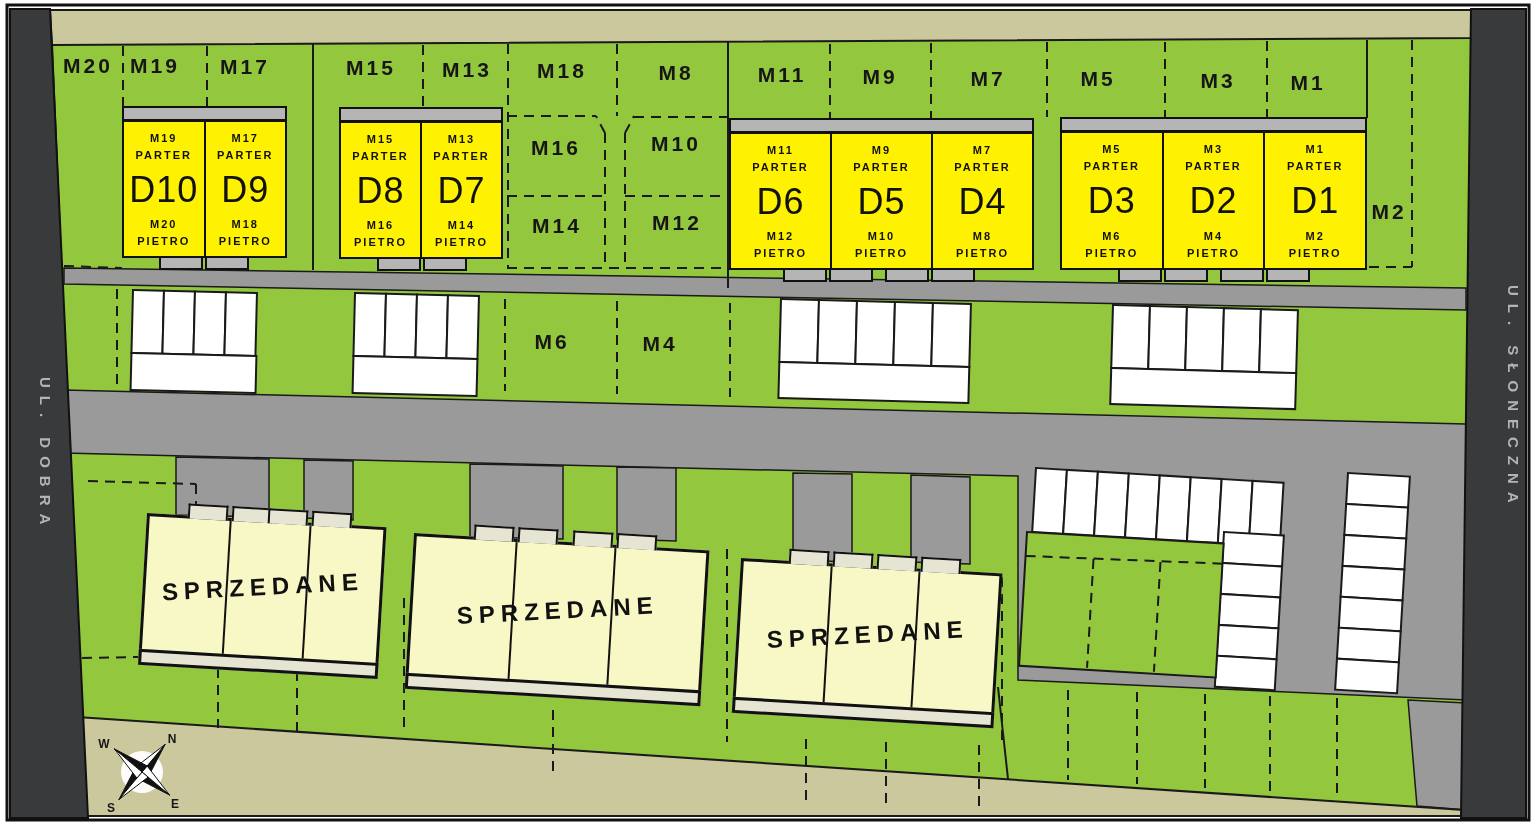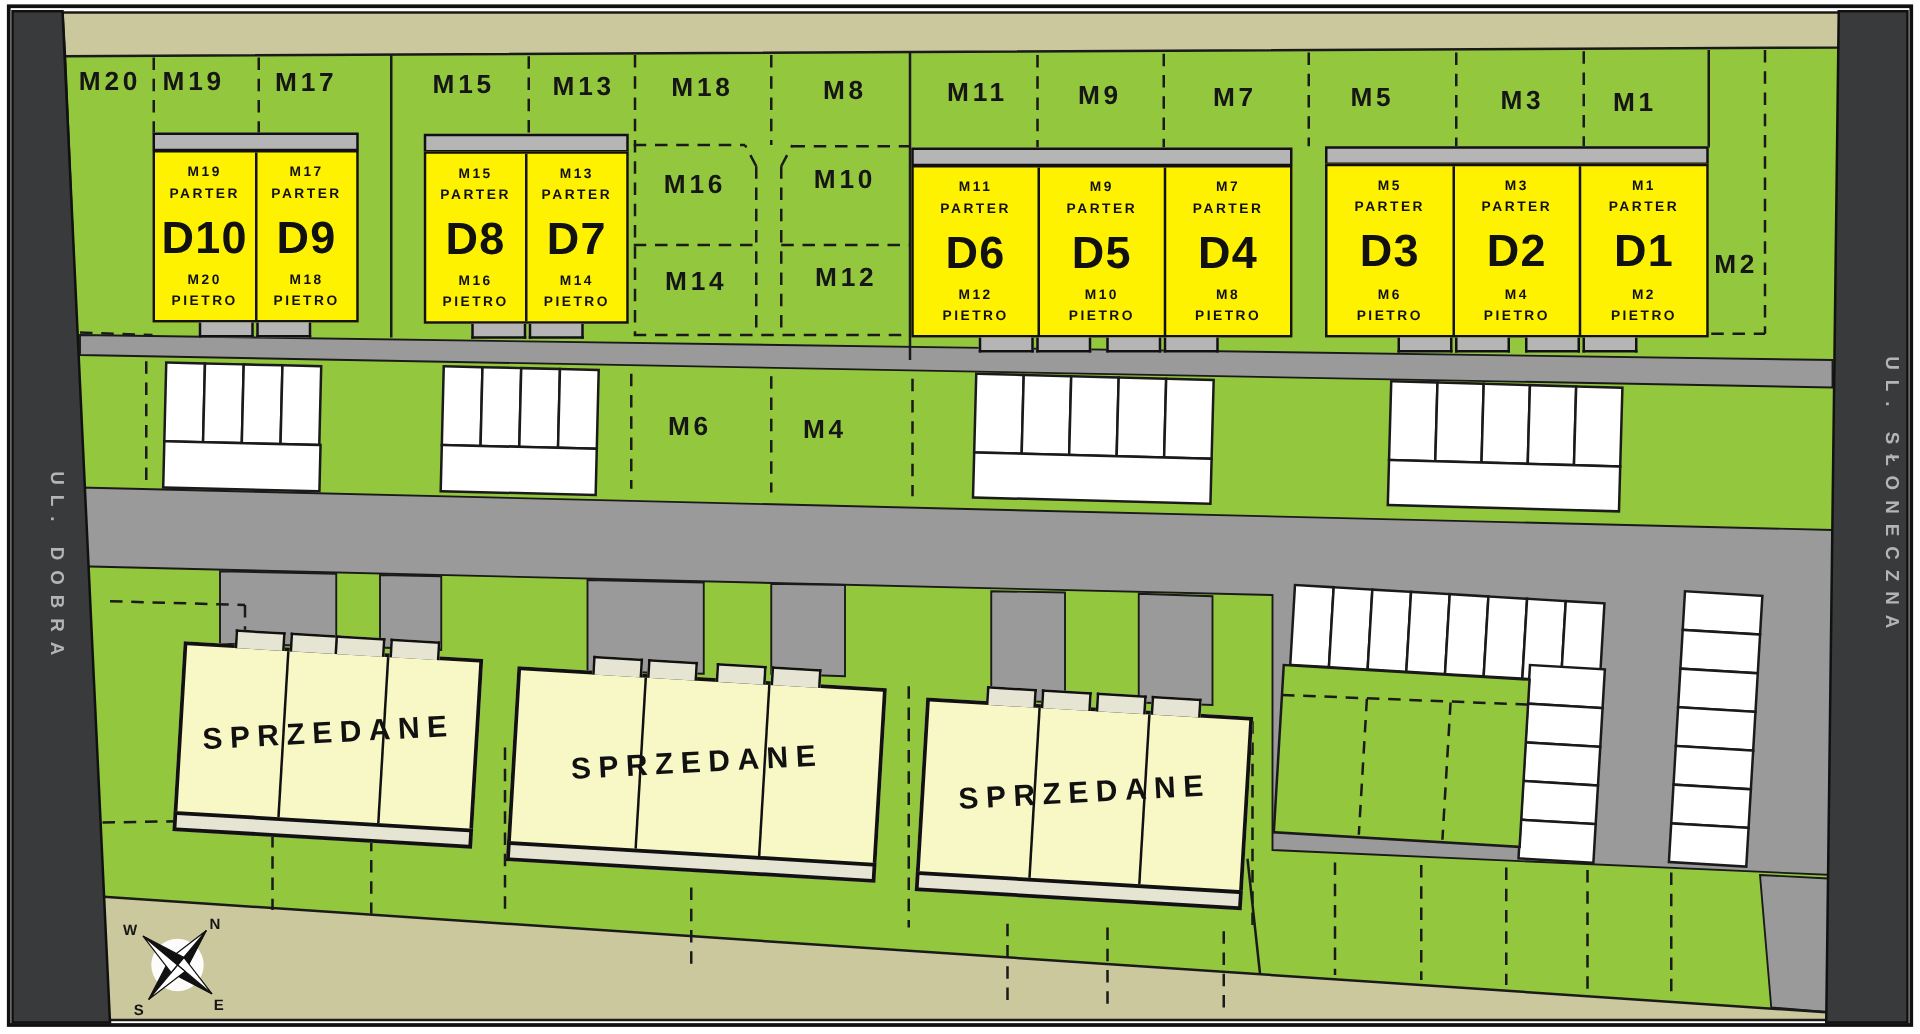--- a/index.html
+++ b/index.html
@@ -7,21 +7,21 @@
          font-family:"Liberation Sans","DejaVu Sans",sans-serif;overflow:hidden;}
   #map-svg{position:absolute;left:0;top:0;}
   .plot-label{position:absolute;transform:translate(-50%,-50%);font-size:21px;font-weight:600;
               letter-spacing:3px;color:#161616;white-space:nowrap;z-index:5;}
   .bgroup{position:absolute;z-index:6;}
   .bstrip{position:absolute;left:0;right:0;top:0;height:15px;background:#b5b5b5;border:2px solid #111;box-sizing:border-box;}
   .bbody{position:absolute;left:0;right:0;top:14px;bottom:0;display:flex;background:#fff200;border:2px solid #111;box-sizing:border-box;}
   .unit{flex:1;display:flex;flex-direction:column;justify-content:space-between;text-align:center;padding:8px 2px 7px;min-width:0;}
   .unit + .unit{border-left:2px solid #111;}
   .u-small{font-size:11px;font-weight:700;letter-spacing:2px;line-height:1.5;color:#111;}
-  .u-name{font-size:36px;font-weight:700;letter-spacing:1px;color:#111;line-height:1;}
+  .u-name{font-size:36px;font-weight:400;letter-spacing:1px;color:#111;line-height:1;}
   .tab{position:absolute;top:100%;width:44px;height:12px;background:#b5b5b5;border:2px solid #111;border-top:none;box-sizing:border-box;}
   .sold-bldg{position:absolute;background:#f8f7c6;border:3px solid #111;box-sizing:border-box;
              transform-origin:0 0;z-index:6;}
   .sold-base{position:absolute;left:-3px;right:-3px;bottom:-3px;height:16px;background:#e6e4d2;border:3px solid #111;box-sizing:border-box;}
   .sold-div{position:absolute;top:0;bottom:0;width:0;border-left:2px solid #111;}
   .sold-porch{position:absolute;top:-15px;height:15px;width:40px;background:#e6e4d2;border:2px solid #111;border-bottom:none;box-sizing:border-box;}
   .sold-label{position:absolute;left:50%;top:44%;transform:translate(-50%,-50%) rotate(-6.5deg);
               font-size:24px;font-weight:700;letter-spacing:6px;color:#111;white-space:nowrap;}
   .street-label{position:absolute;writing-mode:vertical-rl;font-size:15px;font-weight:600;
                 letter-spacing:8px;color:#b4b4b4;white-space:nowrap;z-index:7;text-align:center;}

